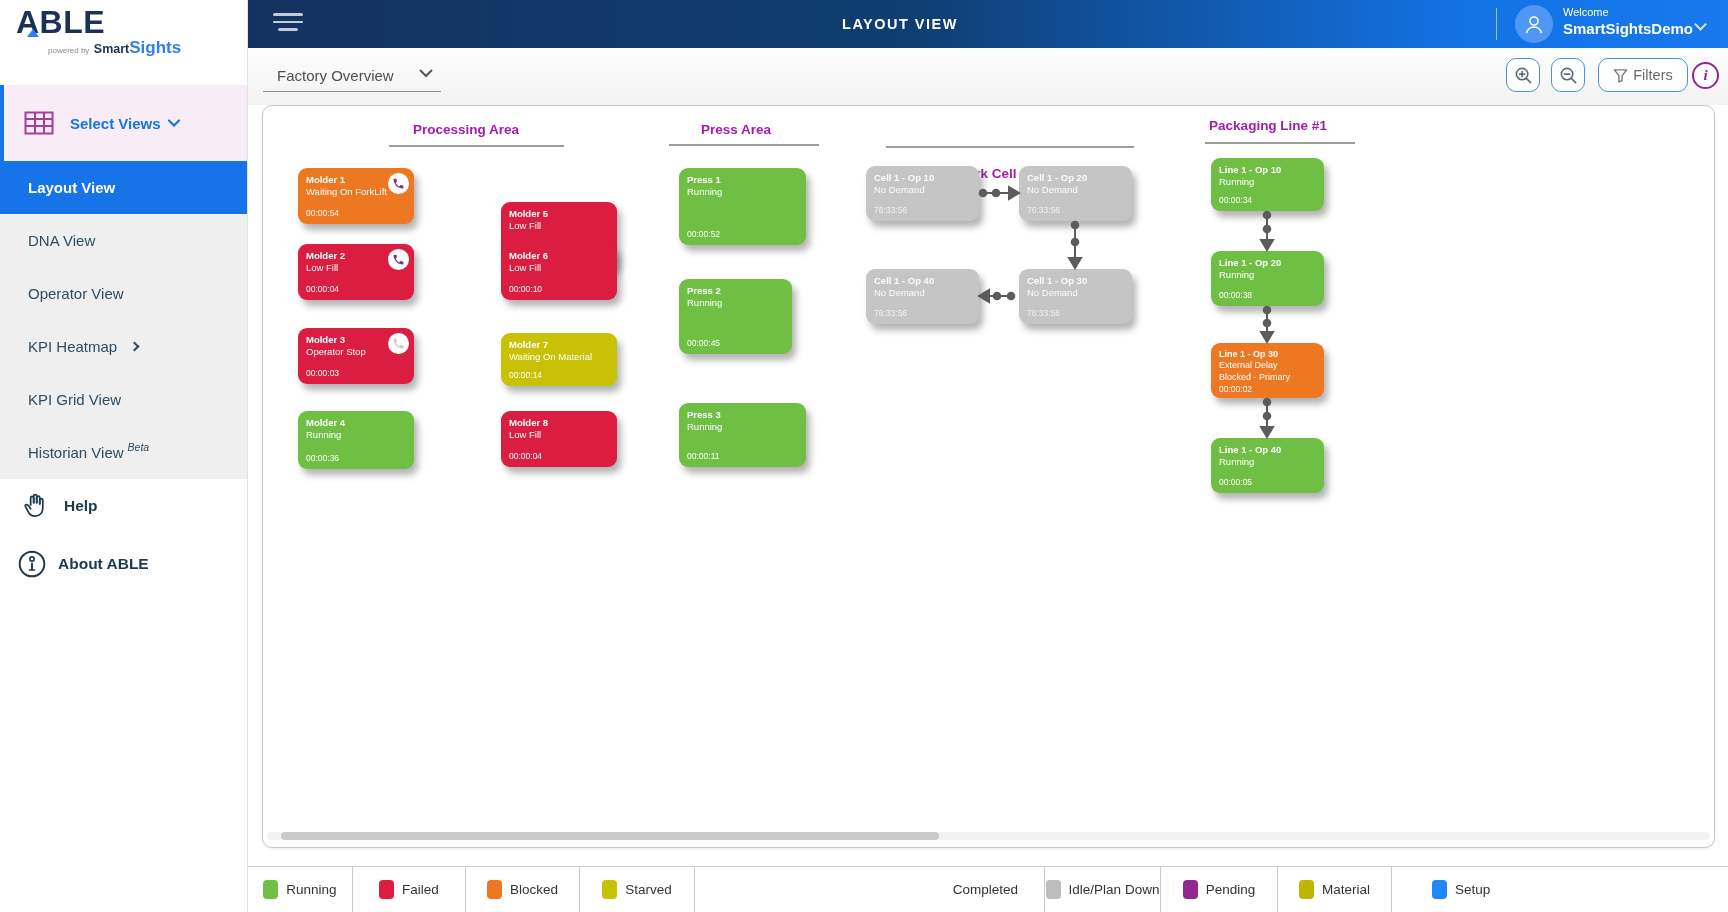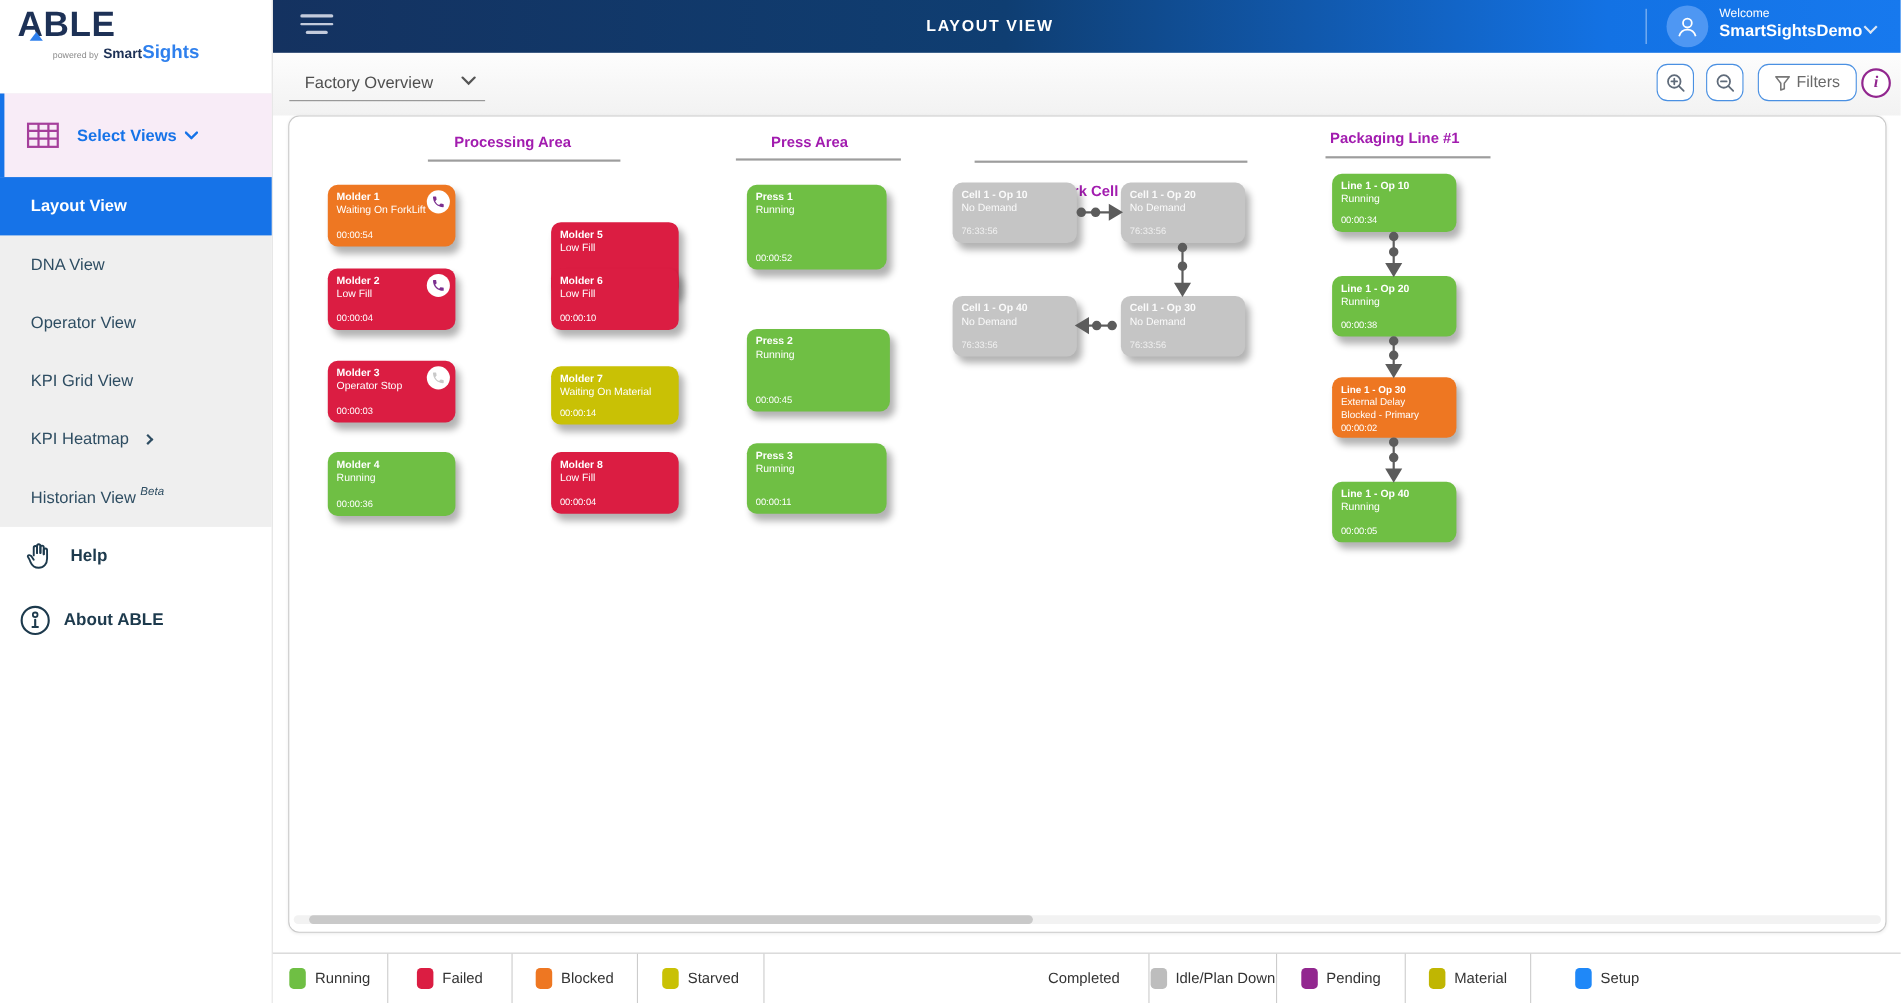--- a/index.html
+++ b/index.html
@@ -137,25 +137,25 @@
     <div class="menu-item active">
       <span>Layout View</span>
     </div>
     <div class="menu-item">
       <span>DNA View</span>
     </div>
     <div class="menu-item">
       <span>Operator View</span>
     </div>
     <div class="menu-item">
-      <span>KPI Grid View</span>
-    </div>
-    <div class="menu-item">
       <span>KPI Heatmap</span>
       <span class="submenu-chev"></span>
+    </div>
+    <div class="menu-item">
+      <span>KPI Grid View</span>
     </div>
     <div class="menu-item">
       <span>Historian View</span>
       <span class="beta">Beta</span>
     </div>
   </div>
 
   <div class="side-link help-link">
     <svg width="26" height="30" viewBox="0 0 24 26" fill="none" stroke="#1d3a4d" stroke-width="1.6" stroke-linecap="round" stroke-linejoin="round">
       <path d="M8 12V5.5a1.4 1.4 0 0 1 2.8 0V10"></path>
@@ -299,21 +299,21 @@
     <div class="c-name">Molder 8</div>
     <div>Low Fill</div>
     <div class="c-timer">00:00:04</div>
   </div>
 
   <div class="card" style="left: 416px; top: 62px; width: 127px; height: 77px; background: rgb(111, 191, 68);">
     <div class="c-name">Press 1</div>
     <div>Running</div>
     <div class="c-timer">00:00:52</div>
   </div>
-  <div class="card" style="left: 416px; top: 173px; width: 130px; height: 75px; background: rgb(111, 191, 68); margin-top: 20px;">
+  <div class="card" style="left: 416px; top: 173px; width: 113px; height: 75px; background: rgb(111, 191, 68);">
     <div class="c-name">Press 2</div>
     <div>Running</div>
     <div class="c-timer">00:00:45</div>
   </div>
   <div class="card" style="left: 416px; top: 297px; width: 127px; height: 64px; background: rgb(111, 191, 68);">
     <div class="c-name">Press 3</div>
     <div>Running</div>
     <div class="c-timer">00:00:11</div>
   </div>
 

